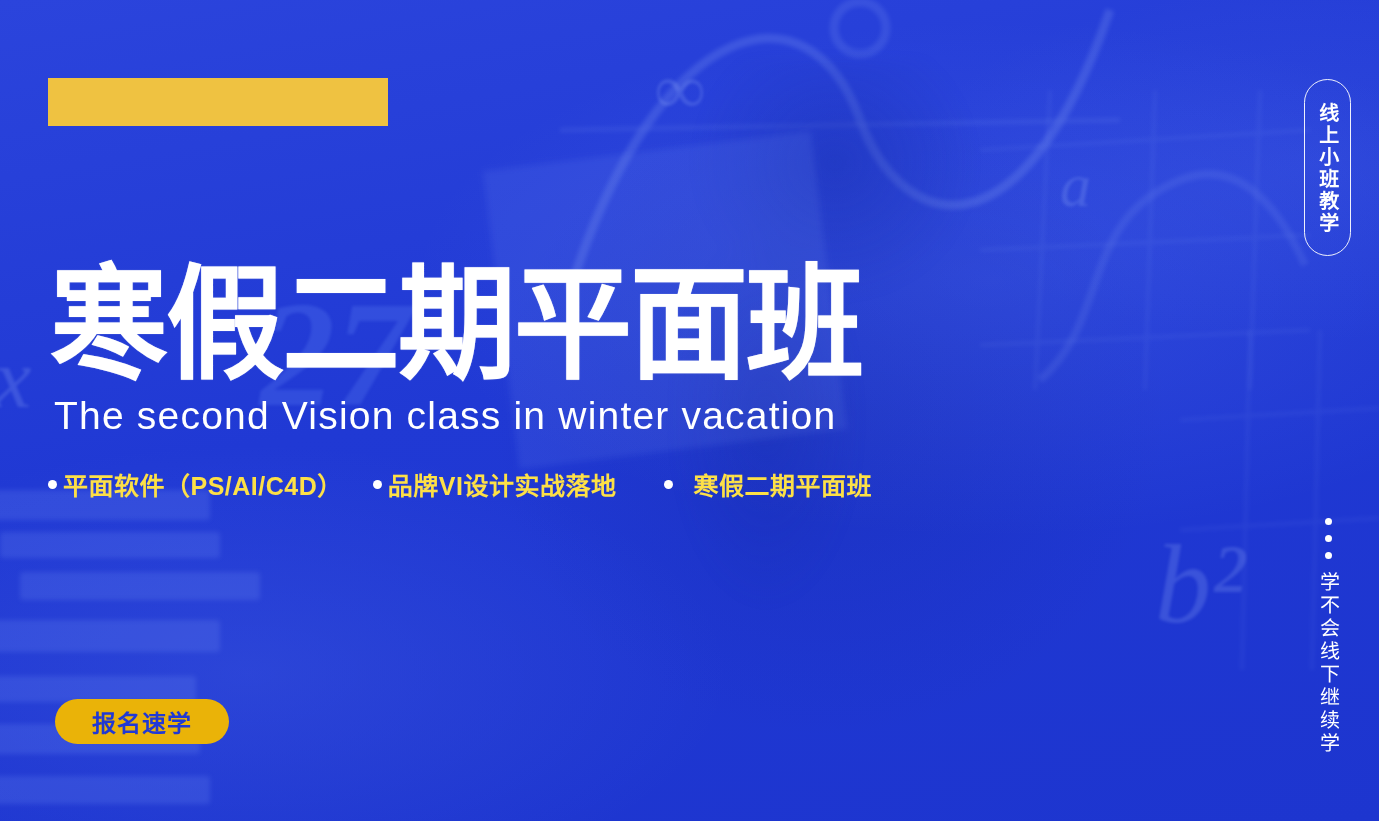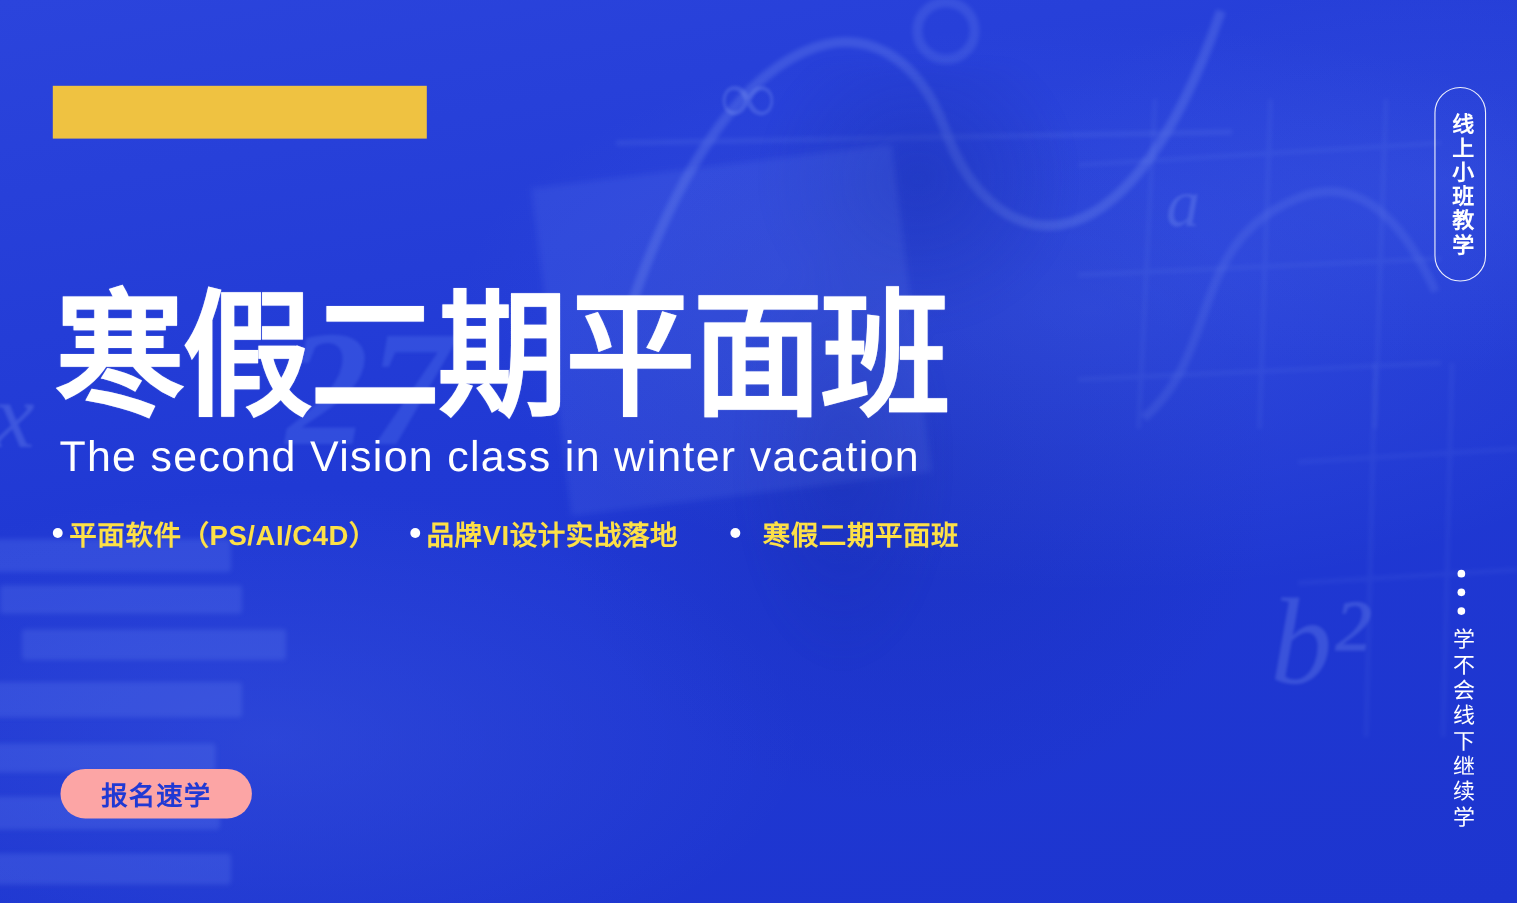--- a/index.html
+++ b/index.html
@@ -121,21 +121,21 @@
     margin-right:6px;
     flex:none;
   }
   .feature.f3 { margin-left:48px; }
   .feature.f3 .dot { margin-right:20px; }
 
   
   .cta {
     position:absolute; left:55px; top:699px;
     width:174px; height:45px;
-    background:#fca5a5;
+    background:#eab308;
     border-radius:23px;
     display:flex; align-items:center; justify-content:center;
     color:#2039d4;
     font-size:24px;
     font-weight:700;
     letter-spacing:1px;
     cursor:pointer;
   }
 
   

